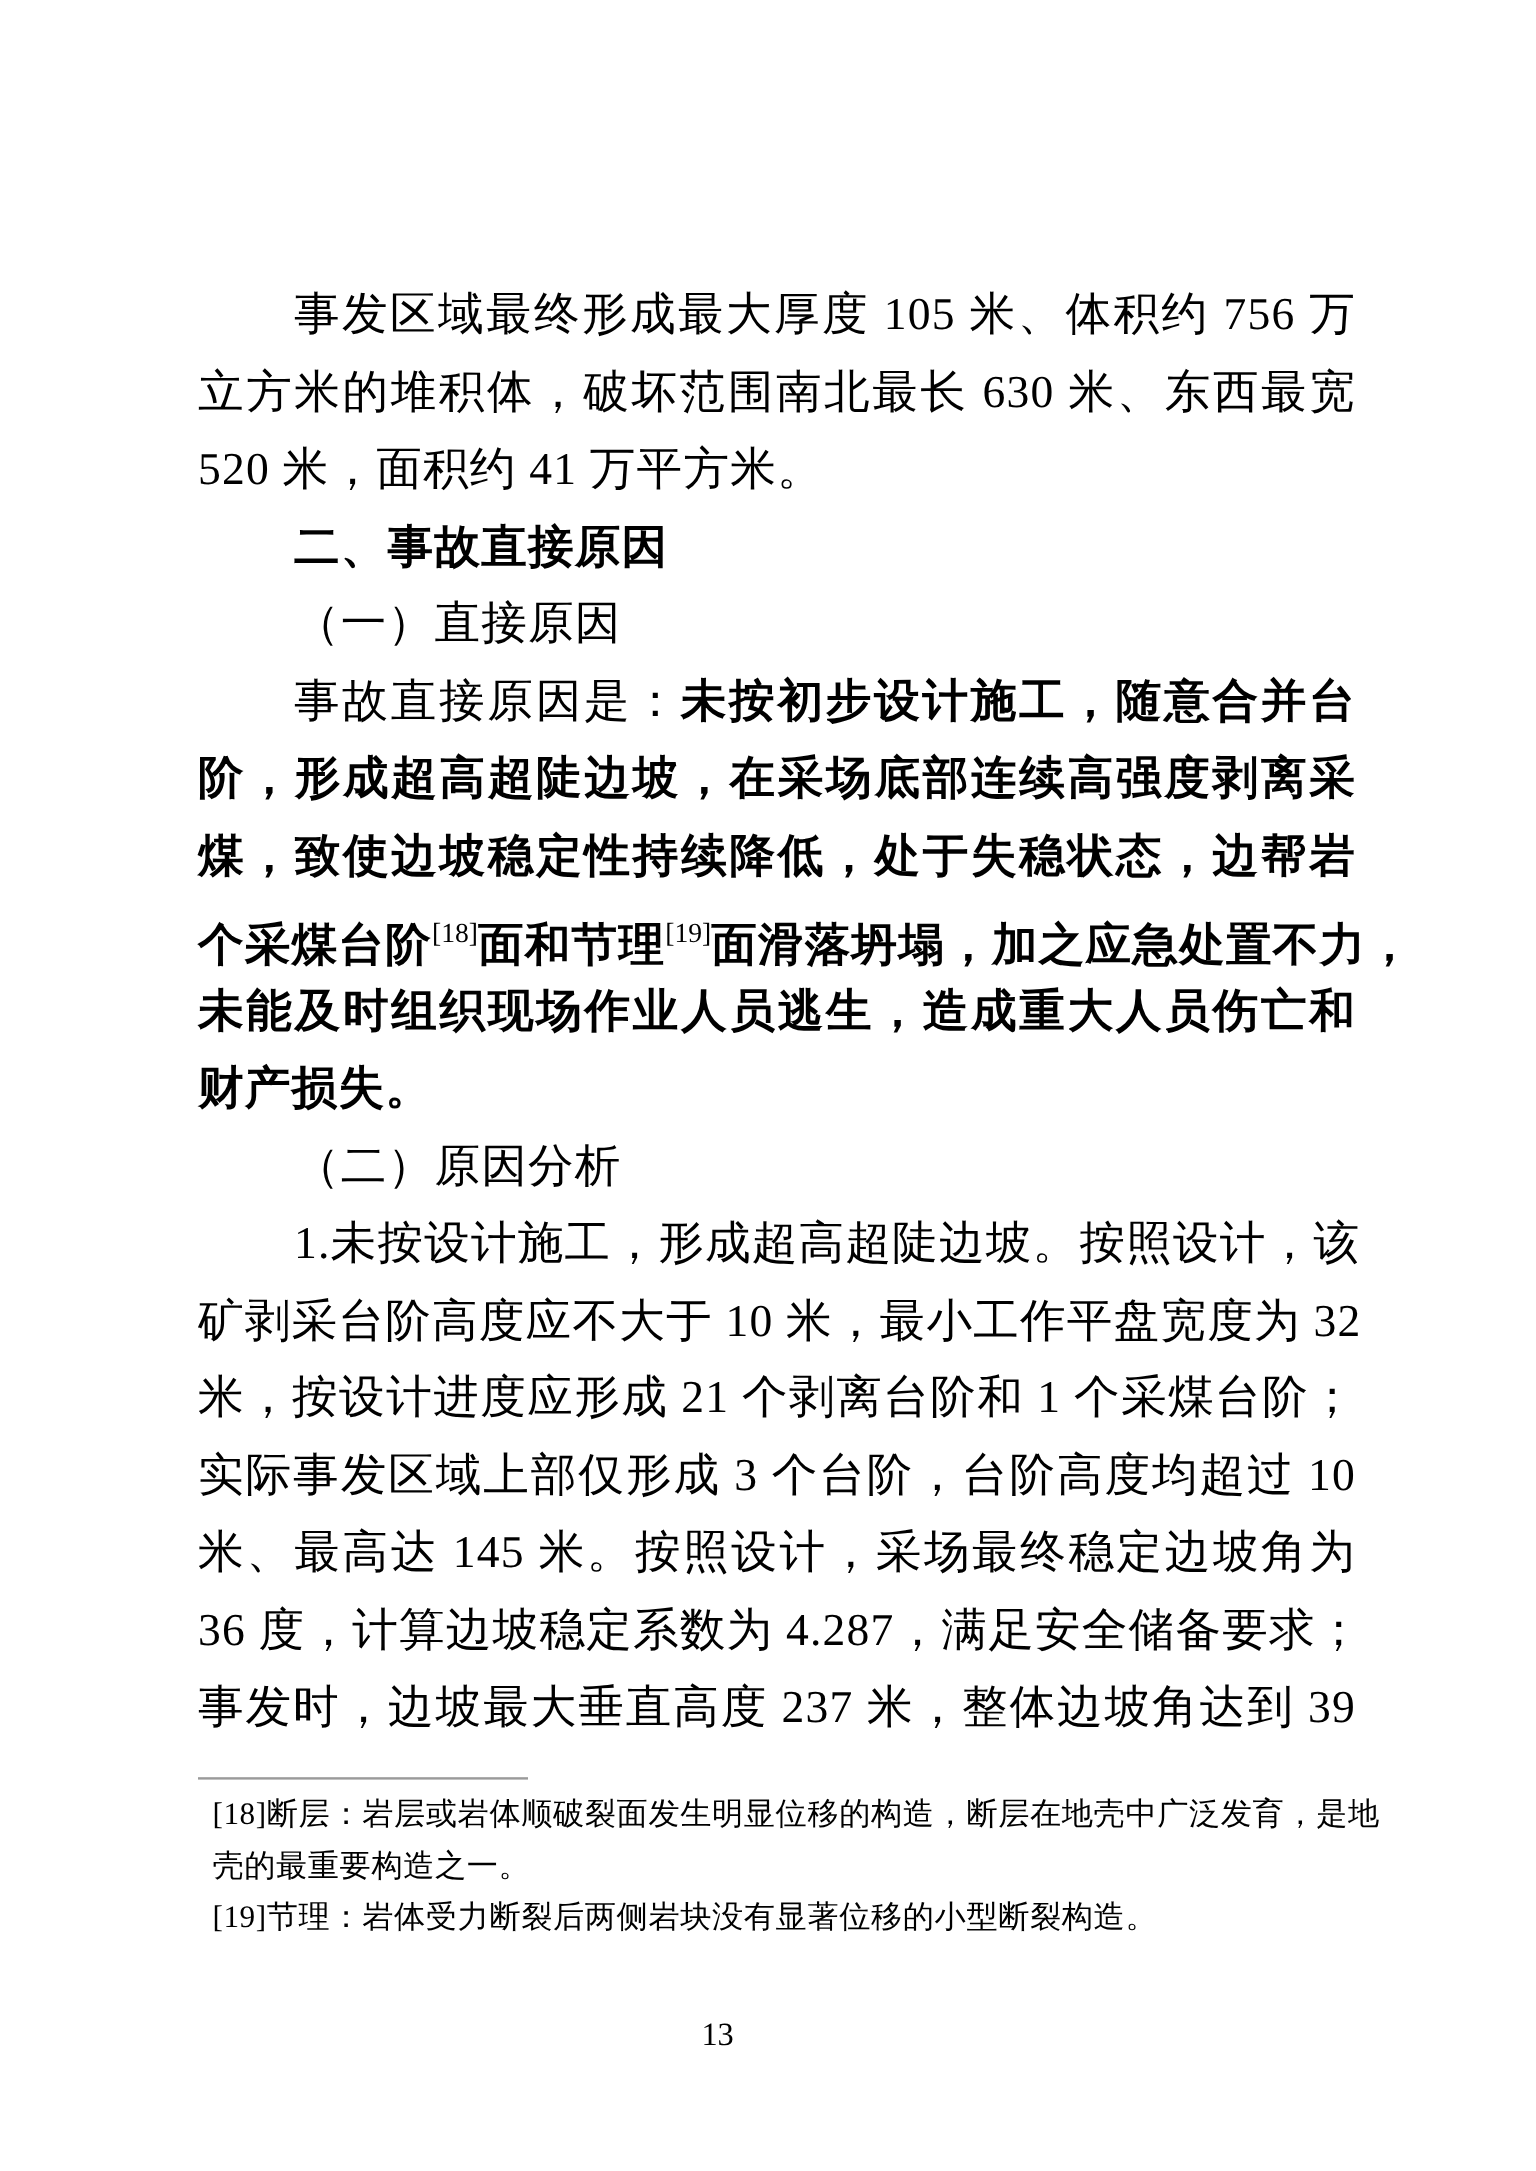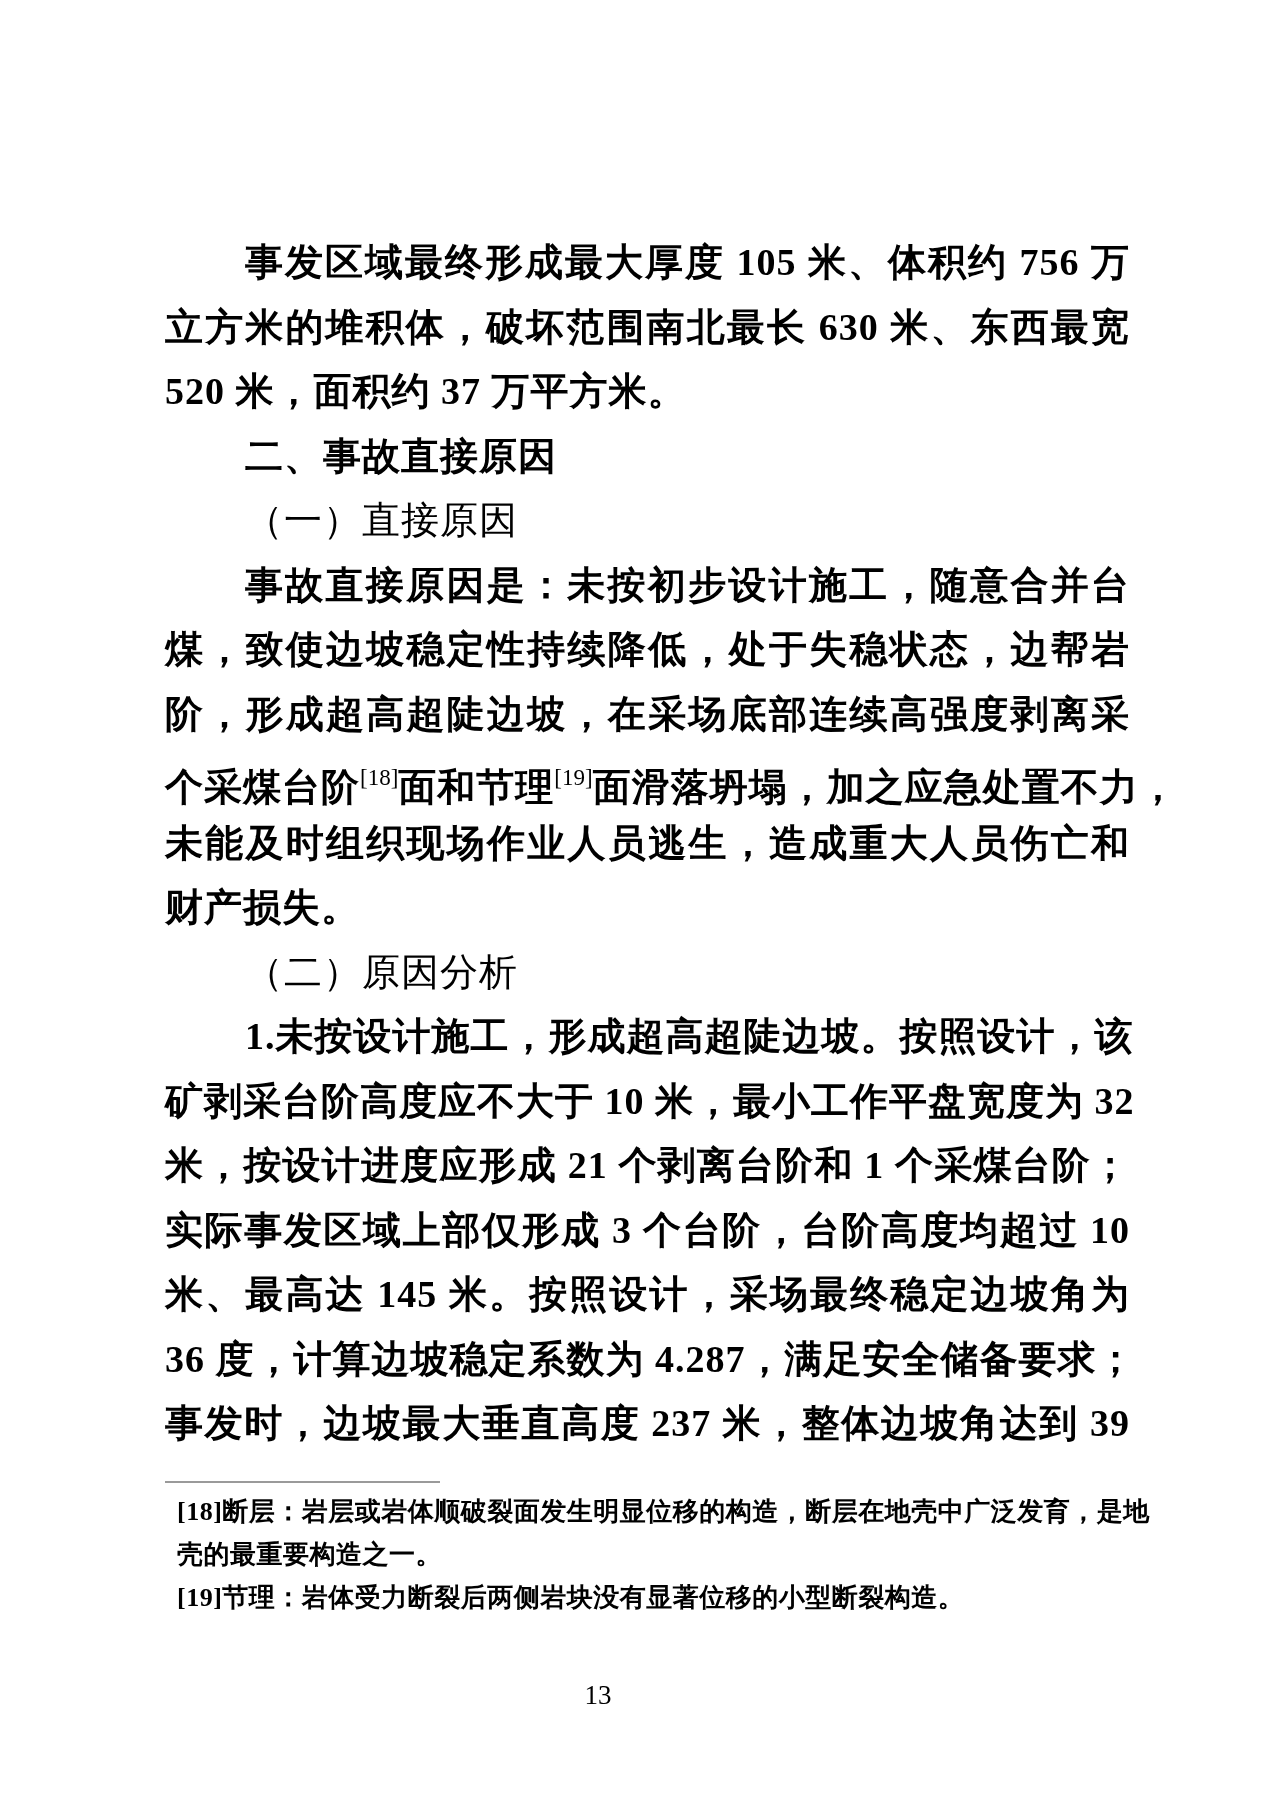--- a/index.html
+++ b/index.html
@@ -25,21 +25,21 @@
     white-space: nowrap;
     letter-spacing: 1px;
   }
   .line.indent { text-indent: 80px; }
   .line.fill {
     text-align: justify;
     text-align-last: justify;
   }
   .song {
     font-family: "Liberation Serif", "DejaVu Serif", serif;
-    font-weight: 700;
+    font-weight: 400;
   }
   .hei {
     font-family: "Liberation Sans", "DejaVu Sans", sans-serif;
     font-weight: 700;
     margin-top: 12px;
   }
   .kai {
     font-family: "Liberation Serif", "DejaVu Serif", serif;
     font-weight: 400;
   }
@@ -85,26 +85,26 @@
     font-size: 27px;
     font-family: "Liberation Serif", "DejaVu Serif", serif;
   }
 </style>
 </head>
 <body>
 
 <div class="document-body">
     <div class="line fill indent"><span class="song">事发区域最终形成最大厚度 105 米、体积约 756 万</span></div>
     <div class="line fill"><span class="song">立方米的堆积体，破坏范围南北最长 630 米、东西最宽</span></div>
-    <div class="line"><span class="song">520 米，面积约 37 万平方米。</span></div>
+    <div class="line"><span class="song">520 米，面积约 41 万平方米。</span></div>
     <div class="line indent"><span class="hei">二、事故直接原因</span></div>
     <div class="line indent"><span class="kai">（一）直接原因</span></div>
     <div class="line fill indent"><span class="song">事故直接原因是：</span><span class="hei">未按初步设计施工，随意合并台</span></div>
+    <div class="line fill"><span class="hei">阶，形成超高超陡边坡，在采场底部连续高强度剥离采</span></div>
     <div class="line fill"><span class="hei">煤，致使边坡稳定性持续降低，处于失稳状态，边帮岩</span></div>
-    <div class="line fill"><span class="hei">阶，形成超高超陡边坡，在采场底部连续高强度剥离采</span></div>
     <div class="line fill"><span class="hei">个采煤台阶</span><span class="sup">[18]</span><span class="hei">面和节理</span><span class="sup">[19]</span><span class="hei">面滑落坍塌，加之应急处置不力，</span></div>
     <div class="line fill"><span class="hei">未能及时组织现场作业人员逃生，造成重大人员伤亡和</span></div>
     <div class="line"><span class="hei">财产损失。</span></div>
     <div class="line indent"><span class="kai">（二）原因分析</span></div>
     <div class="line fill indent"><span class="song">1.未按设计施工，形成超高超陡边坡。按照设计，该</span></div>
     <div class="line fill"><span class="song">矿剥采台阶高度应不大于 10 米，最小工作平盘宽度为 32</span></div>
     <div class="line fill"><span class="song">米，按设计进度应形成 21 个剥离台阶和 1 个采煤台阶；</span></div>
     <div class="line fill"><span class="song">实际事发区域上部仅形成 3 个台阶，台阶高度均超过 10</span></div>
     <div class="line fill"><span class="song">米、最高达 145 米。按照设计，采场最终稳定边坡角为</span></div>
     <div class="line fill"><span class="song">36 度，计算边坡稳定系数为 4.287，满足安全储备要求；</span></div>

